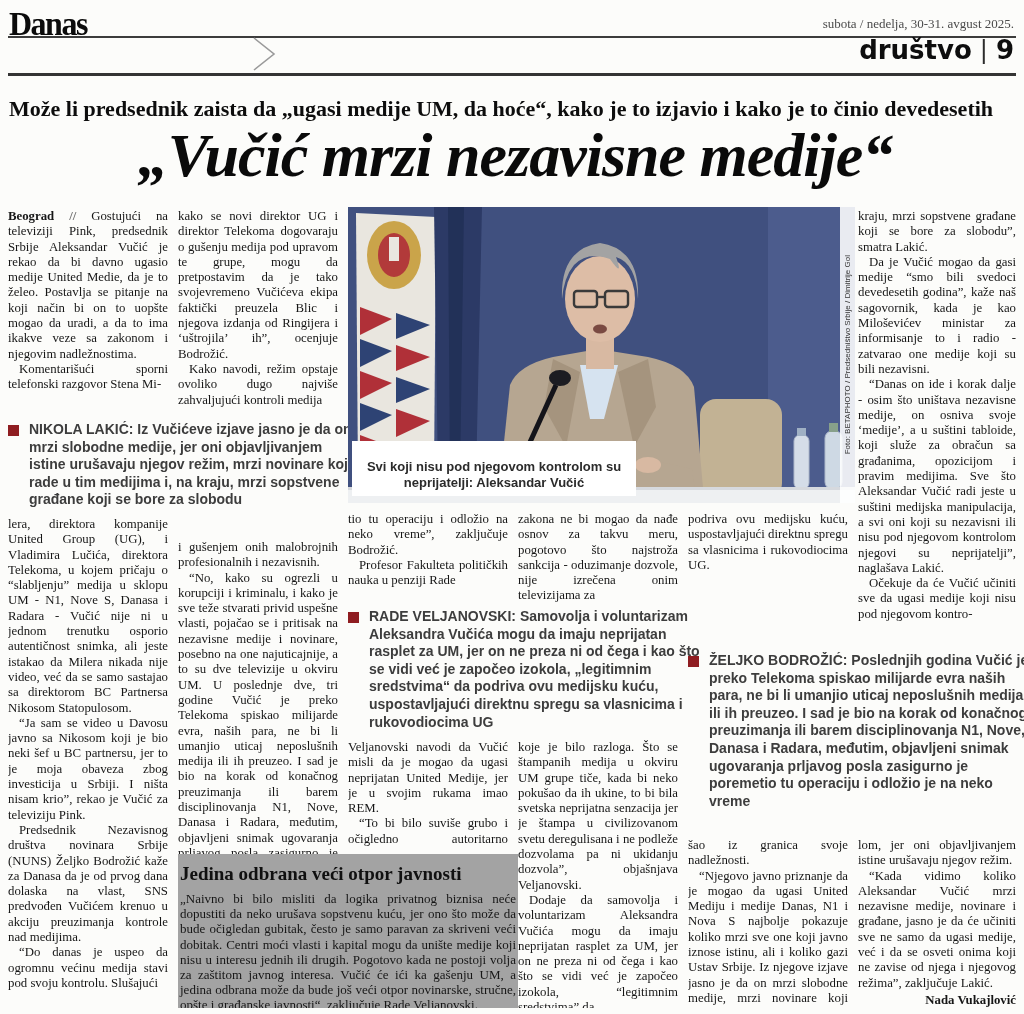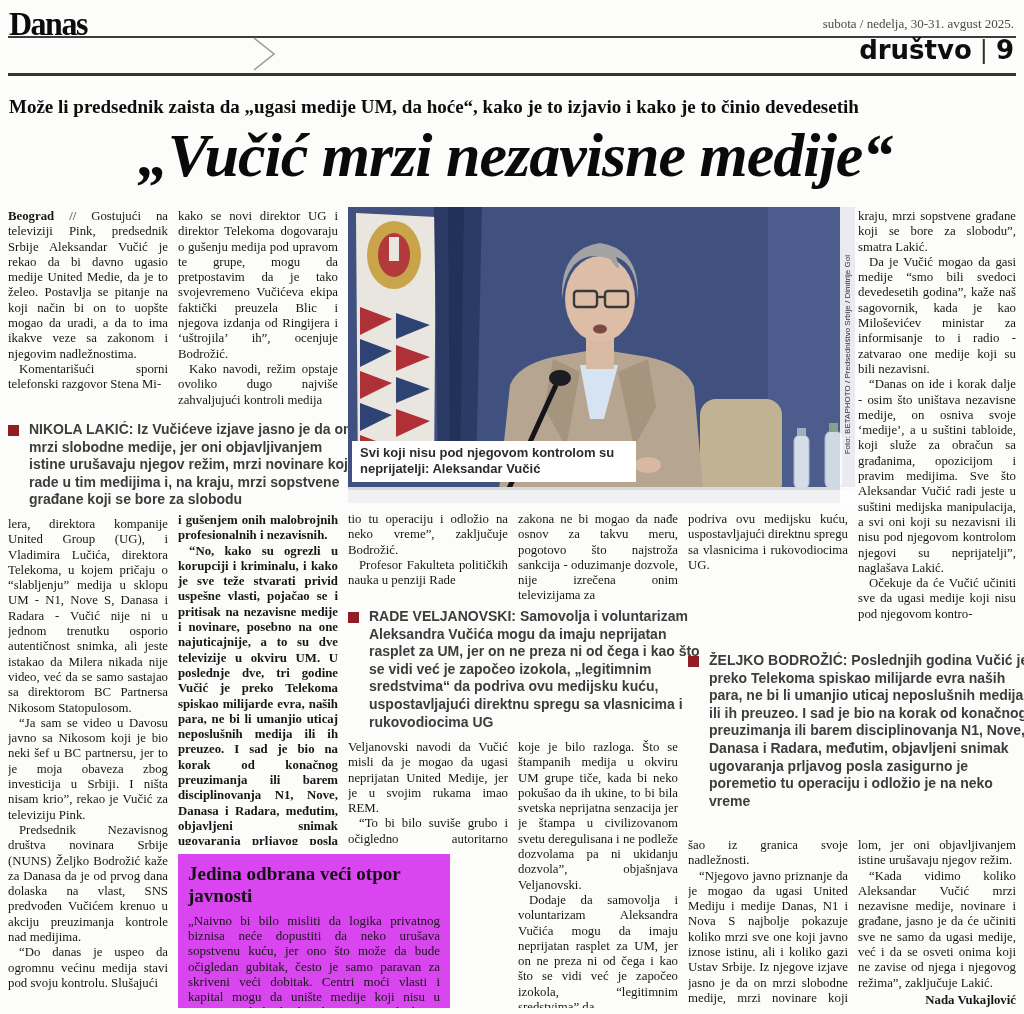--- a/index.html
+++ b/index.html
@@ -13,49 +13,49 @@
   .rule1{position:absolute;left:8px;right:8px;top:36px;height:2px;background:#3c3c3c;}
   .rule2{position:absolute;left:8px;right:8px;top:73px;height:3px;background:#343434;}
   .section-band{position:absolute;right:10px;top:36px;height:28px;display:flex;align-items:center;
         font-family:"DejaVu Sans",sans-serif;color:#0e0e0e;}
   .section-band .sec{font-size:26px;font-weight:bold;}
   .section-band .div{font-size:24px;font-weight:400;color:#2c2c2c;padding:0 8px;}
   .section-band .num{font-size:26px;font-weight:bold;}
   .chev{position:absolute;left:252px;top:37px;}
 
   
-  .kicker{position:absolute;left:9px;top:96px;width:1006px;font-size:19px;font-weight:bold;color:#0d0d0d;}
+  .kicker{position:absolute;left:9px;top:96px;width:1006px;font-size:22px;font-weight:bold;color:#0d0d0d;}
   .headline{position:absolute;left:0;top:118px;width:1024px;text-align:center;font-size:62px;
         font-weight:bold;letter-spacing:-1px;color:#0a0a0a;line-height:1.1;}
 
   
   .col{position:absolute;width:160px;font-size:12.8px;line-height:15.3px;text-align:justify;overflow:hidden;}
   .col p{margin:0;}
   .col p.indent{text-indent:11px;}
   .dateline{font-weight:bold;}
   .sep{color:#6d6d6d;font-weight:bold;}
   .signature{font-weight:bold;text-align:right;margin-top:2px !important;}
 
   
   .quote{position:absolute;font-family:"Liberation Sans",sans-serif;font-weight:bold;color:#3d3d3d;
         font-size:14px;line-height:17.6px;padding-left:21px;overflow:hidden;}
   .quote .marker{position:absolute;left:0;top:4px;width:11px;height:11px;background:#8f1d21;}
 
   
   .photo{position:absolute;left:348px;top:207px;width:507px;height:296px;overflow:hidden;}
-  .caption{position:absolute;left:352px;top:441px;width:268px;background:#ffffff;padding:4px 8px 5px;
-        font-family:"Liberation Sans",sans-serif;font-weight:bold;font-size:13px;line-height:16px;color:#2b2b2b;}
+  .caption{position:absolute;left:352px;top:441px;width:268px;background:#ffffff;padding:18px 8px 5px;
+        font-family:"Liberation Sans",sans-serif;font-weight:bold;font-size:13px;line-height:16px;color:#2b2b2b;text-align:center;}
   .credit{position:absolute;left:840px;top:207px;width:15px;height:296px;background:rgba(255,255,255,.88);
         display:flex;align-items:center;justify-content:center;}
   .credit span{writing-mode:vertical-rl;transform:rotate(180deg);font-family:"Liberation Sans",sans-serif;
         font-size:8px;color:#333;white-space:nowrap;}
 
   
-  .box{position:absolute;left:178px;top:854px;width:272px;height:154px;background:#d946ef;
-        padding:9px 10px;box-sizing:border-box;overflow:hidden;}
+  .box{position:absolute;left:178px;top:854px;width:340px;height:154px;background:#a3a3a3;
+        padding:9px 2px;box-sizing:border-box;overflow:hidden;}
   .box h3{margin:0 0 6px;font-size:19px;font-weight:bold;color:#101010;font-family:"Liberation Serif",serif;}
   .box p{margin:0;font-size:13px;line-height:15.2px;text-align:justify;}
 </style>
 </head>
 <body>
 
 <div class="page">
 
   <div class="logo">Danas</div>
   <div class="issue-date">subota / nedelja, 30-31. avgust 2025.</div>
@@ -89,21 +89,21 @@
     <span>Iz Vučićeve izjave jasno je da on mrzi slobodne medije, jer oni objavljivanjem istine urušavaju njegov režim, mrzi novinare koji rade u tim medijima i, na kraju, mrzi sopstvene građane koji se bore za slobodu</span>
   </div>
 
   <div class="col" style="left:8px;top:517px;height:494px;">
     <p>lera, direktora kompanije United Group (UG), i Vladimira Lučića, direktora Telekoma, u kojem pričaju o “slabljenju” medija u sklopu UM - N1, Nove S, Danasa i Radara - Vučić nije ni u jednom trenutku osporio autentičnost snimka, ali jeste istakao da Milera nikada nije video, već da se samo sastajao sa direktorom BC Partnersa Nikosom Statopulosom.</p>
     <p class="indent">“Ja sam se video u Davosu javno sa Nikosom koji je bio neki šef u BC partnersu, jer to je moja obaveza zbog investicija u Srbiji. I ništa nisam krio”, rekao je Vučić za televiziju Pink.</p>
     <p class="indent">Predsednik Nezavisnog društva novinara Srbije (NUNS) Željko Bodrožić kaže za Danasa da je od prvog dana dolaska na vlast, SNS predvođen Vučićem krenuo u akciju preuzimanja kontrole nad medijima.</p>
     <p class="indent">“Do danas je uspeo da ogromnu većinu medija stavi pod svoju kontrolu. Slušajući</p>
   </div>
 
-  <div class="col" style="left:178px;top:513px;height:332px;font-weight:bold;">
+  <div class="col" style="left:178px;top:540px;height:332px;">
     <p>i gušenjem onih malobrojnih profesionalnih i nezavisnih.</p>
     <p class="indent">“No, kako su ogrezli u korupciji i kriminalu, i kako je sve teže stvarati privid uspešne vlasti, pojačao se i pritisak na nezavisne medije i novinare, posebno na one najuticajnije, a to su dve televizije u okviru UM. U poslednje dve, tri godine Vučić je preko Telekoma spiskao milijarde evra, naših para, ne bi li umanjio uticaj neposlušnih medija ili ih preuzeo. I sad je bio na korak od konačnog preuzimanja ili barem disciplinovanja N1, Nove, Danasa i Radara, međutim, objavljeni snimak ugovaranja prljavog posla zasigurno je poreme-</p>
   </div>
 
   <div class="photo">
     <svg width="507" height="296" viewBox="0 0 507 296">
       <rect x="0" y="0" width="507" height="296" fill="#40507f"></rect>
       <rect x="420" y="0" width="87" height="296" fill="#566699" opacity="0.55"></rect>
 
       <g>

